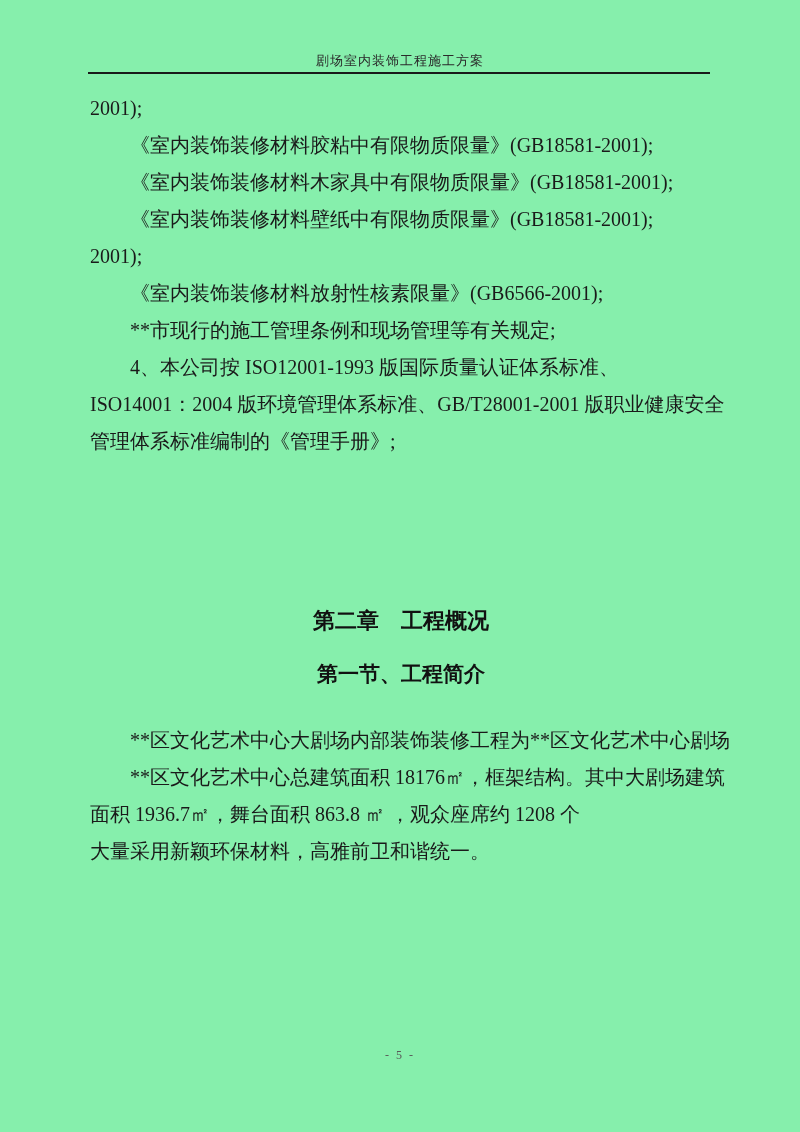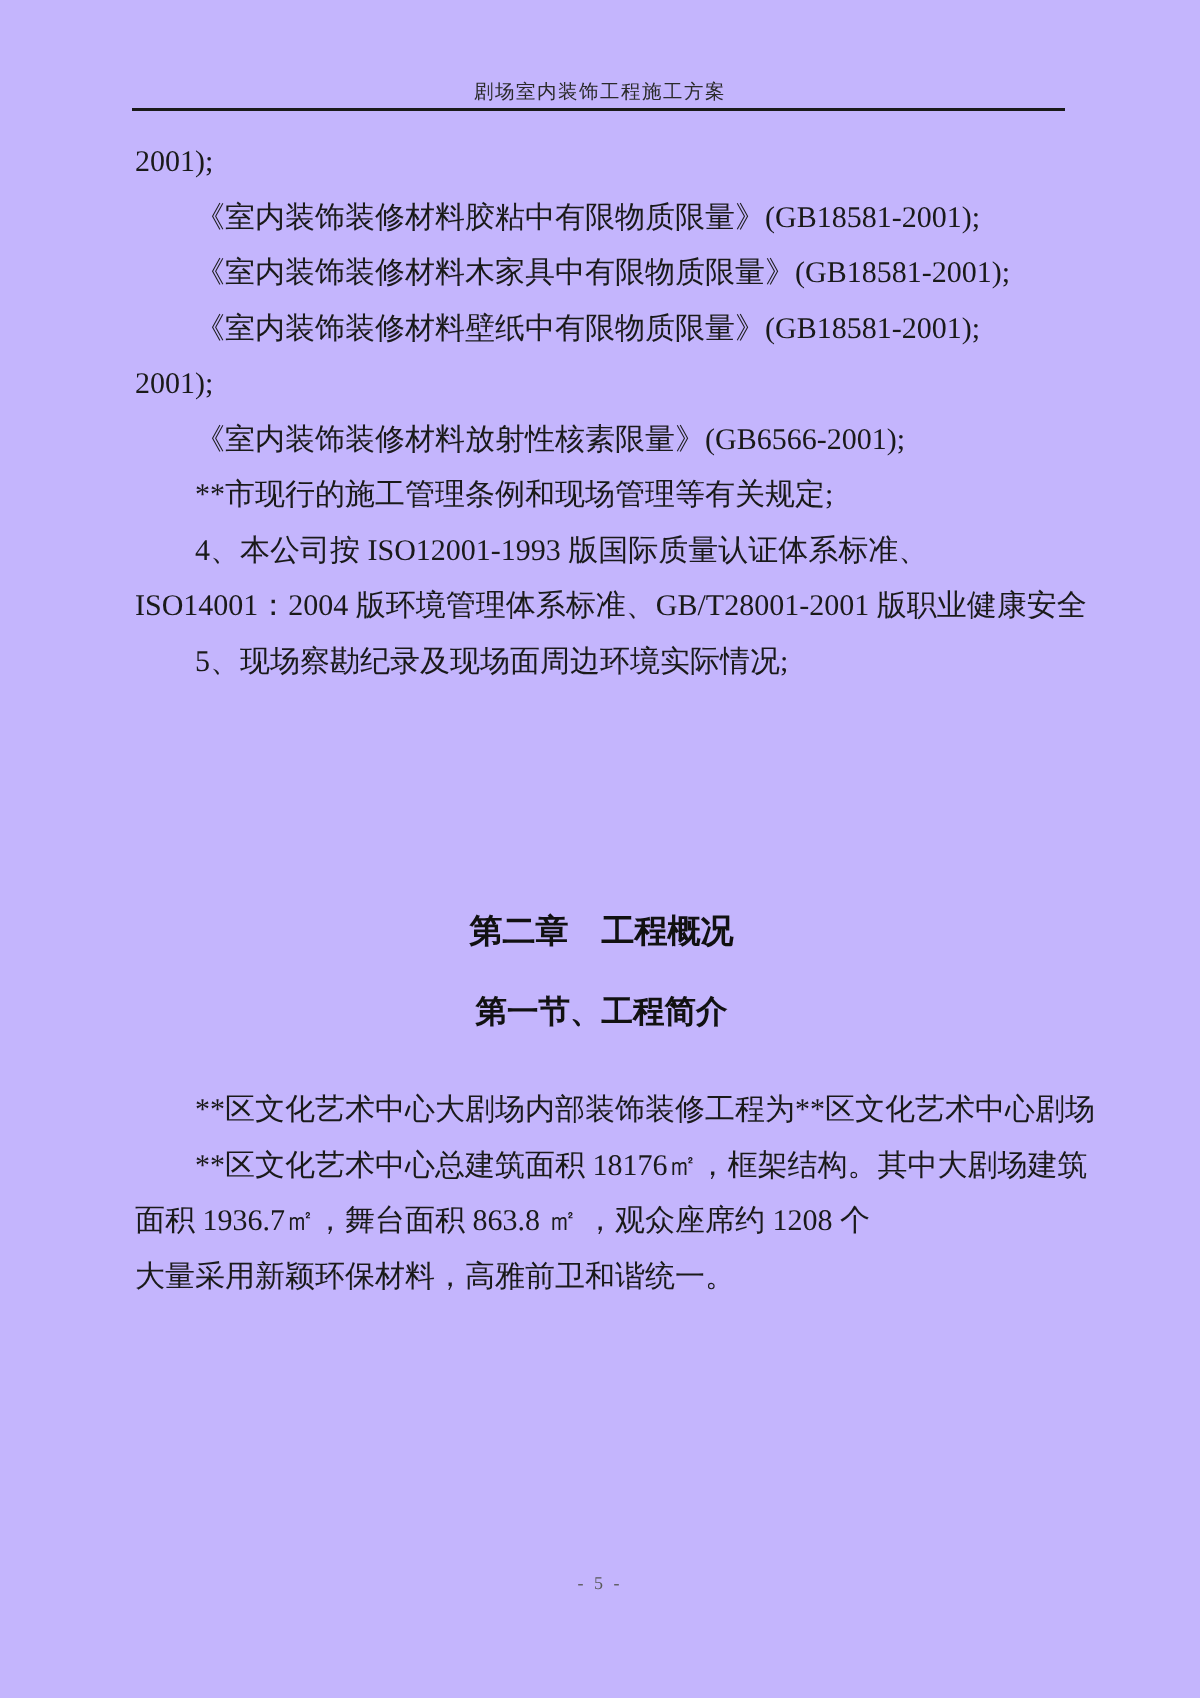--- a/index.html
+++ b/index.html
@@ -4,21 +4,21 @@
 <style>
   html, body {
     margin: 0;
     padding: 0;
     background: #ffffff;
   }
   .page {
     position: relative;
     width: 800px;
     height: 1132px;
-    background: #c4b5fd;
+    background: #86efac;
     color: #1a1a1a;
     font-family: "Liberation Serif", "DejaVu Serif", serif;
     overflow: hidden;
   }
   .header-title {
     position: absolute;
     top: 52px;
     left: 0;
     right: 0;
     text-align: center;
@@ -94,21 +94,21 @@
     <div>
       <div class="line">2001);</div>
       <div class="line ind">《室内装饰装修材料胶粘中有限物质限量》(GB18581-2001);</div>
       <div class="line ind">《室内装饰装修材料木家具中有限物质限量》(GB18581-2001);</div>
       <div class="line ind">《室内装饰装修材料壁纸中有限物质限量》(GB18581-2001);</div>
       <div class="line">2001);</div>
       <div class="line ind">《室内装饰装修材料放射性核素限量》(GB6566-2001);</div>
       <div class="line ind">**市现行的施工管理条例和现场管理等有关规定;</div>
       <div class="line ind">4、本公司按 ISO12001-1993 版国际质量认证体系标准、</div>
       <div class="line">ISO14001：2004 版环境管理体系标准、GB/T28001-2001 版职业健康安全</div>
-      <div class="line ind">5、现场察勘纪录及现场面周边环境实际情况;</div>
+      <div class="line">管理体系标准编制的《管理手册》;</div>
     </div>
 
     <div class="big-gap"></div>
 
     <div class="chapter-heading">第二章　工程概况</div>
 
     <div class="section-heading">第一节、工程简介</div>
 
     <div>
       <div class="line ind">**区文化艺术中心大剧场内部装饰装修工程为**区文化艺术中心剧场</div>

